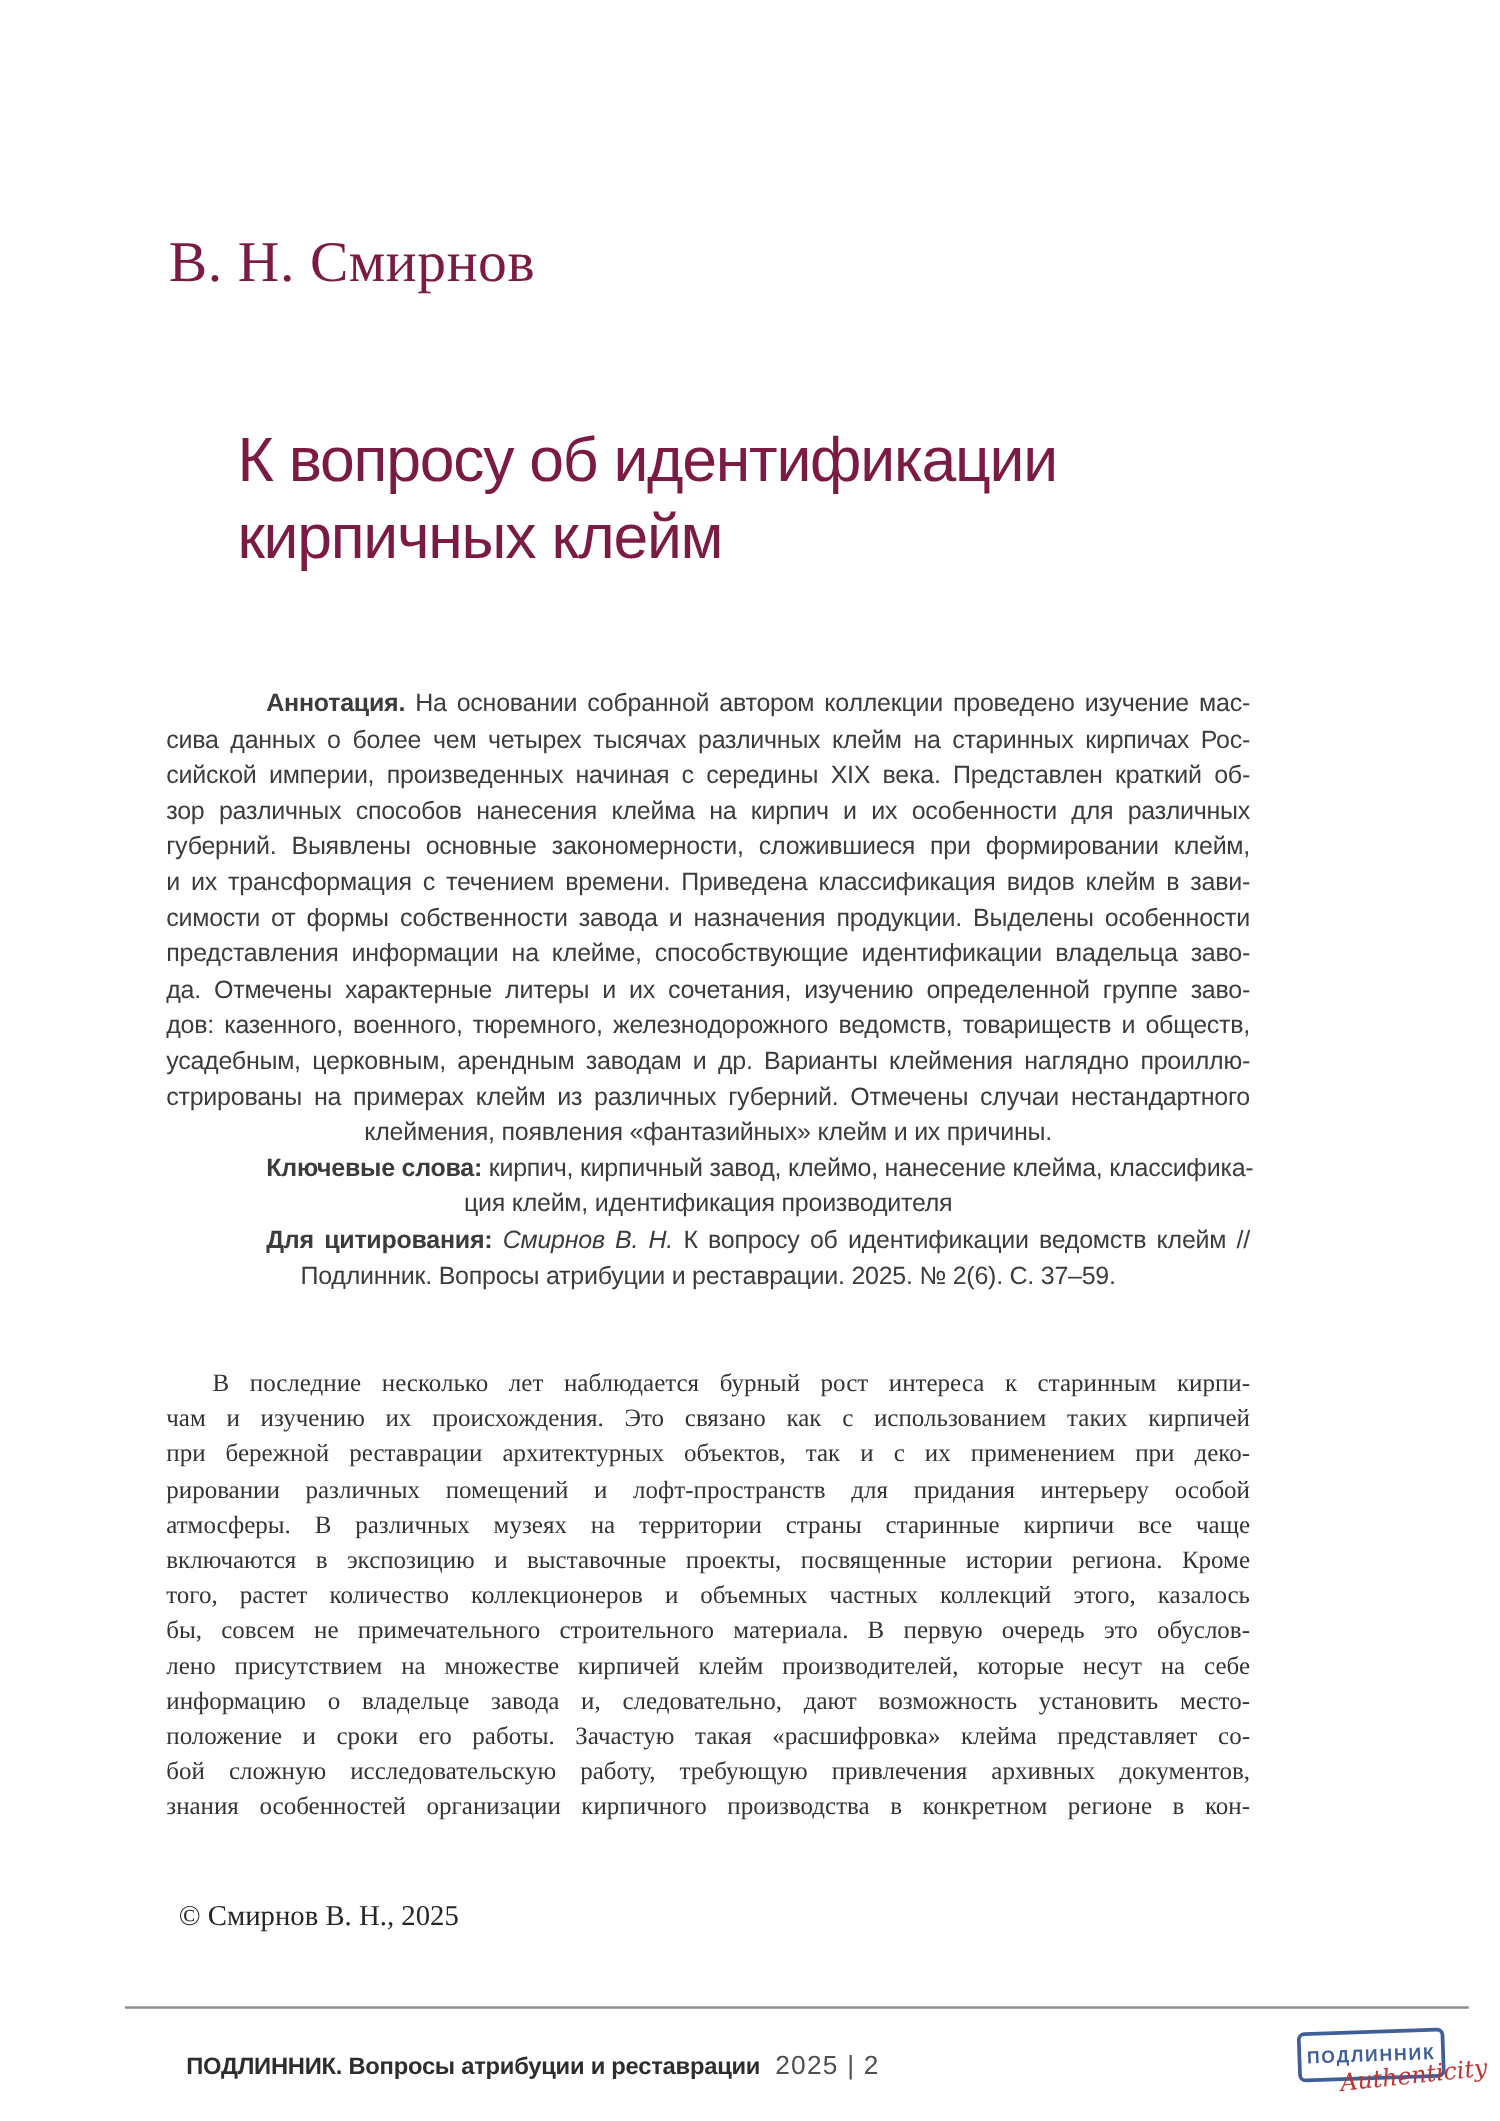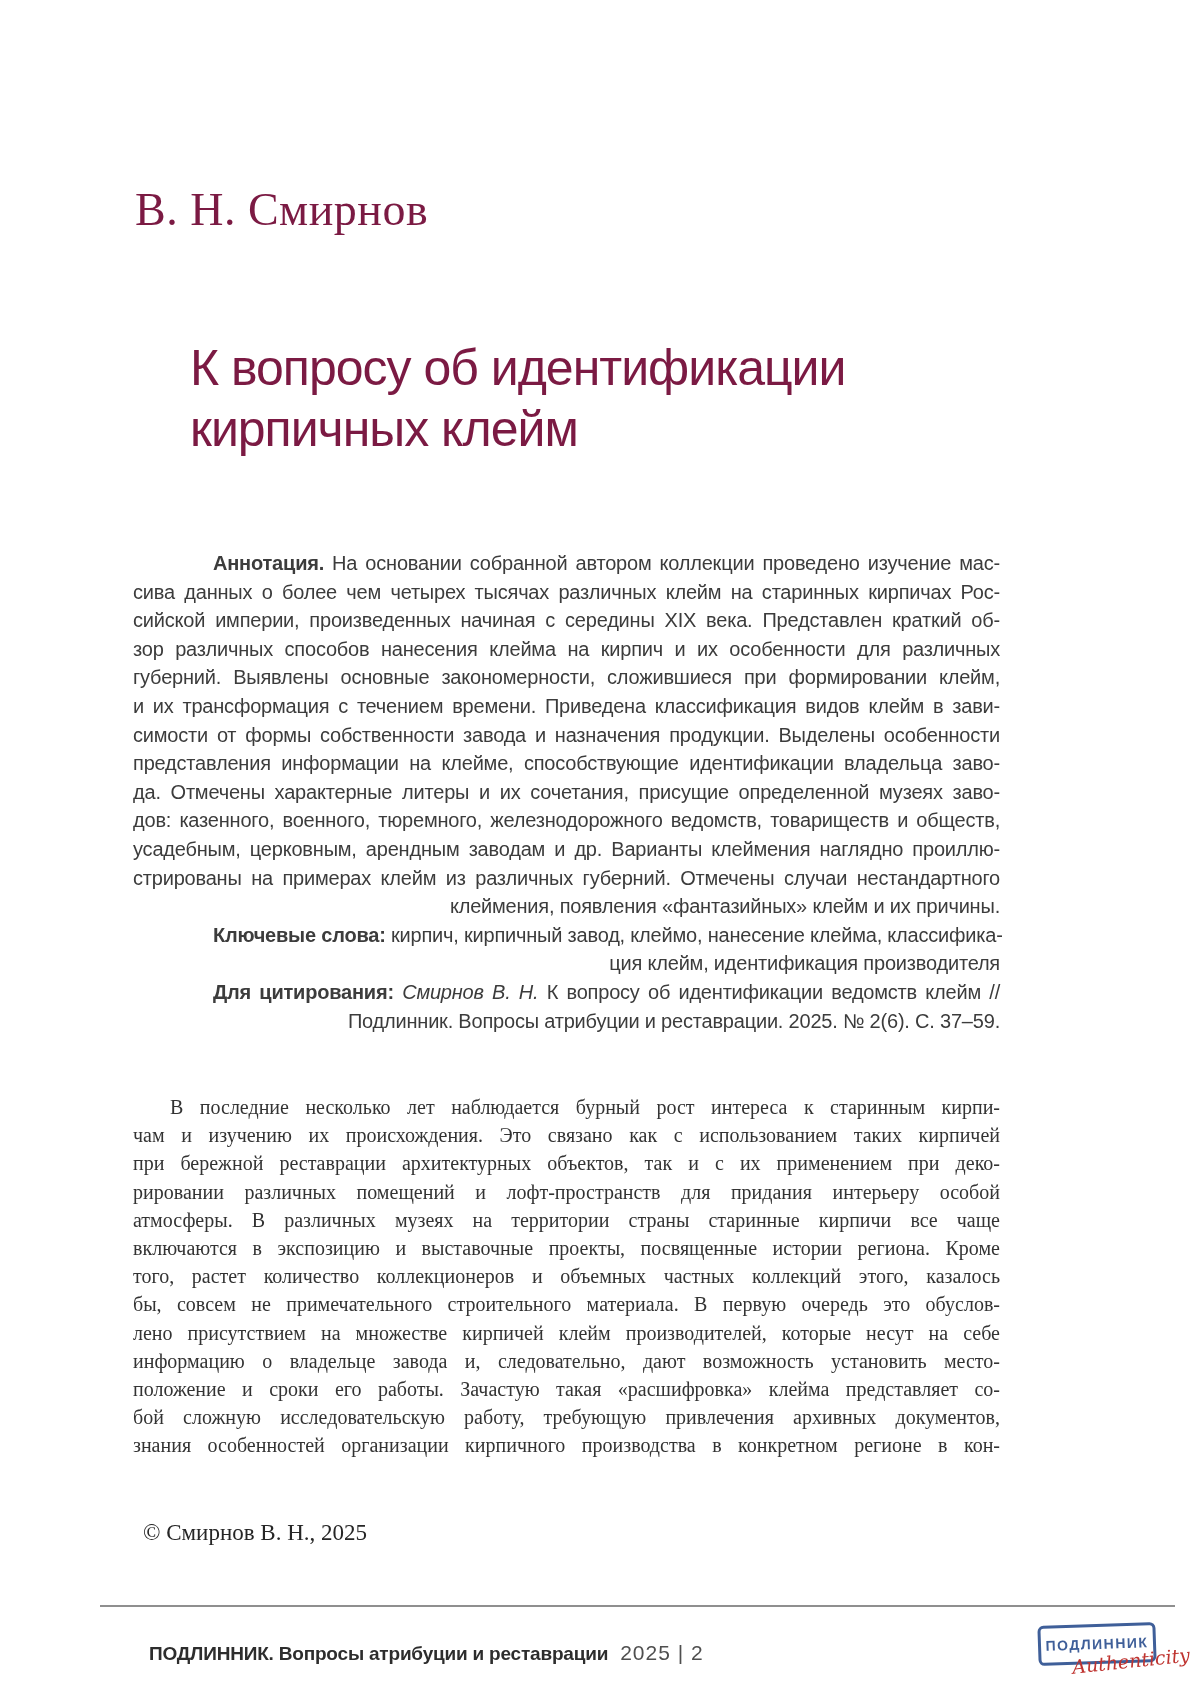--- a/index.html
+++ b/index.html
@@ -25,21 +25,21 @@
   }
   
   .body-block{
     left:133px;top:1093px;width:867px;
     font-family:"Liberation Serif",serif;font-size:20px;line-height:28.2px;
     color:#333333;letter-spacing:0;
   }
   .jline{
     text-align:justify;text-align-last:justify;white-space:nowrap;
   }
-  .lline{text-align:right;white-space:nowrap;}
+  .lline{text-align:center;white-space:nowrap;}
   .ind-big{text-indent:80px;}
   .ind-sm{text-indent:37px;}
   .b{font-weight:bold;margin-top:28px;}
   .i{font-style:italic;}
   
   .copyright-block{
     left:143px;top:1518px;font-family:"Liberation Serif",serif;
     font-size:23px;line-height:30px;color:#262626;
   }
   
@@ -84,21 +84,21 @@
     <span class="b">Аннотация.</span><span> На основании собранной автором коллекции проведено изучение мас-</span>
   </div>
   <div>
       <div class="jline">сива данных о более чем четырех тысячах различных клейм на старинных кирпичах Рос-</div>
       <div class="jline">сийской империи, произведенных начиная с середины XIX века. Представлен краткий об-</div>
       <div class="jline">зор различных способов нанесения клейма на кирпич и их особенности для различных</div>
       <div class="jline">губерний. Выявлены основные закономерности, сложившиеся при формировании клейм,</div>
       <div class="jline">и их трансформация с течением времени. Приведена классификация видов клейм в зави-</div>
       <div class="jline">симости от формы собственности завода и назначения продукции. Выделены особенности</div>
       <div class="jline">представления информации на клейме, способствующие идентификации владельца заво-</div>
-      <div class="jline">да. Отмечены характерные литеры и их сочетания, присущие определенной музеях заво-</div>
+      <div class="jline">да. Отмечены характерные литеры и их сочетания, изучению определенной группе заво-</div>
       <div class="jline">дов: казенного, военного, тюремного, железнодорожного ведомств, товариществ и обществ,</div>
       <div class="jline">усадебным, церковным, арендным заводам и др. Варианты клеймения наглядно проиллю-</div>
       <div class="jline">стрированы на примерах клейм из различных губерний. Отмечены случаи нестандартного</div>
     </div>
   <div class="lline">клеймения, появления «фантазийных» клейм и их причины.</div>
 
   <div class="jline ind-big">
     <span class="b">Ключевые слова:</span><span> кирпич, кирпичный завод, клеймо, нанесение клейма, классифика-</span>
   </div>
   <div class="lline">ция клейм, идентификация производителя</div>

